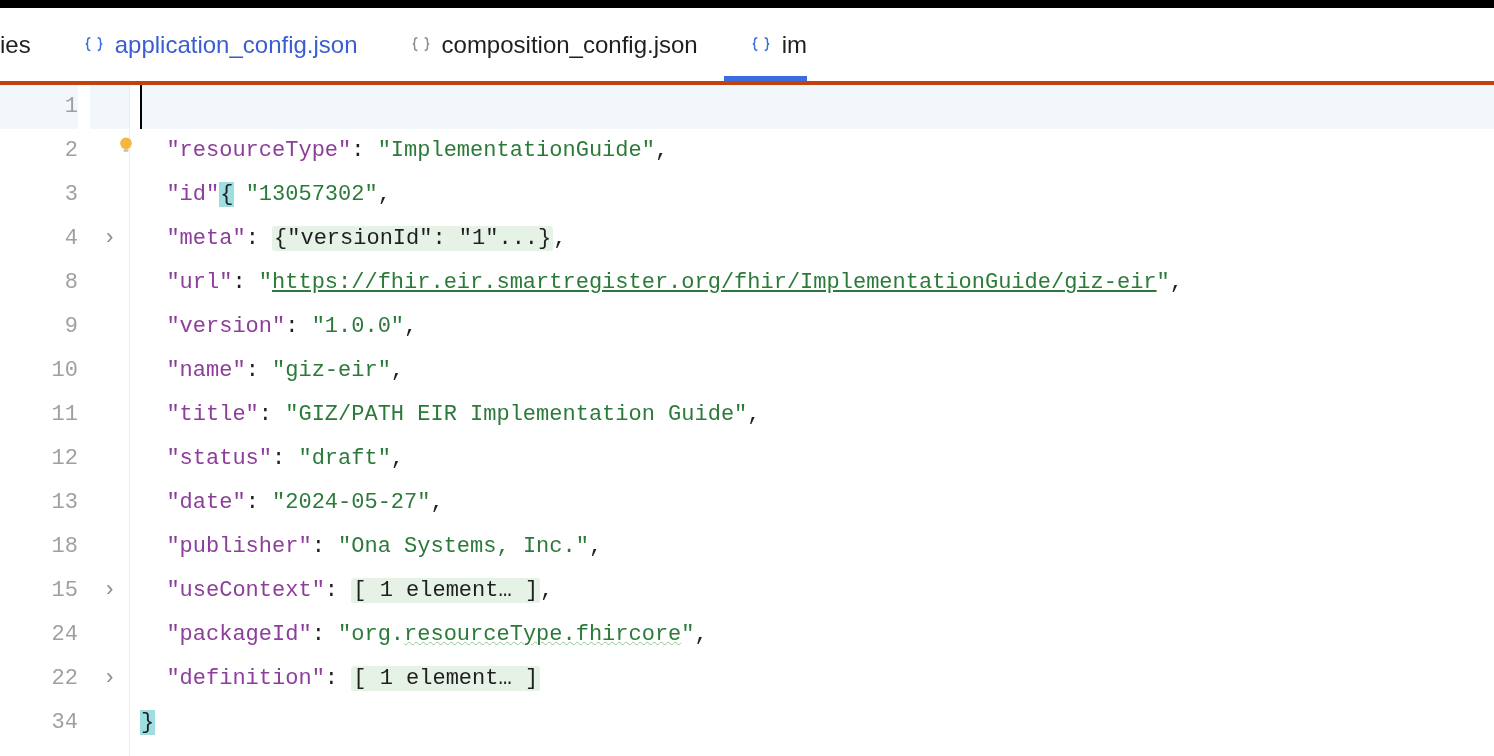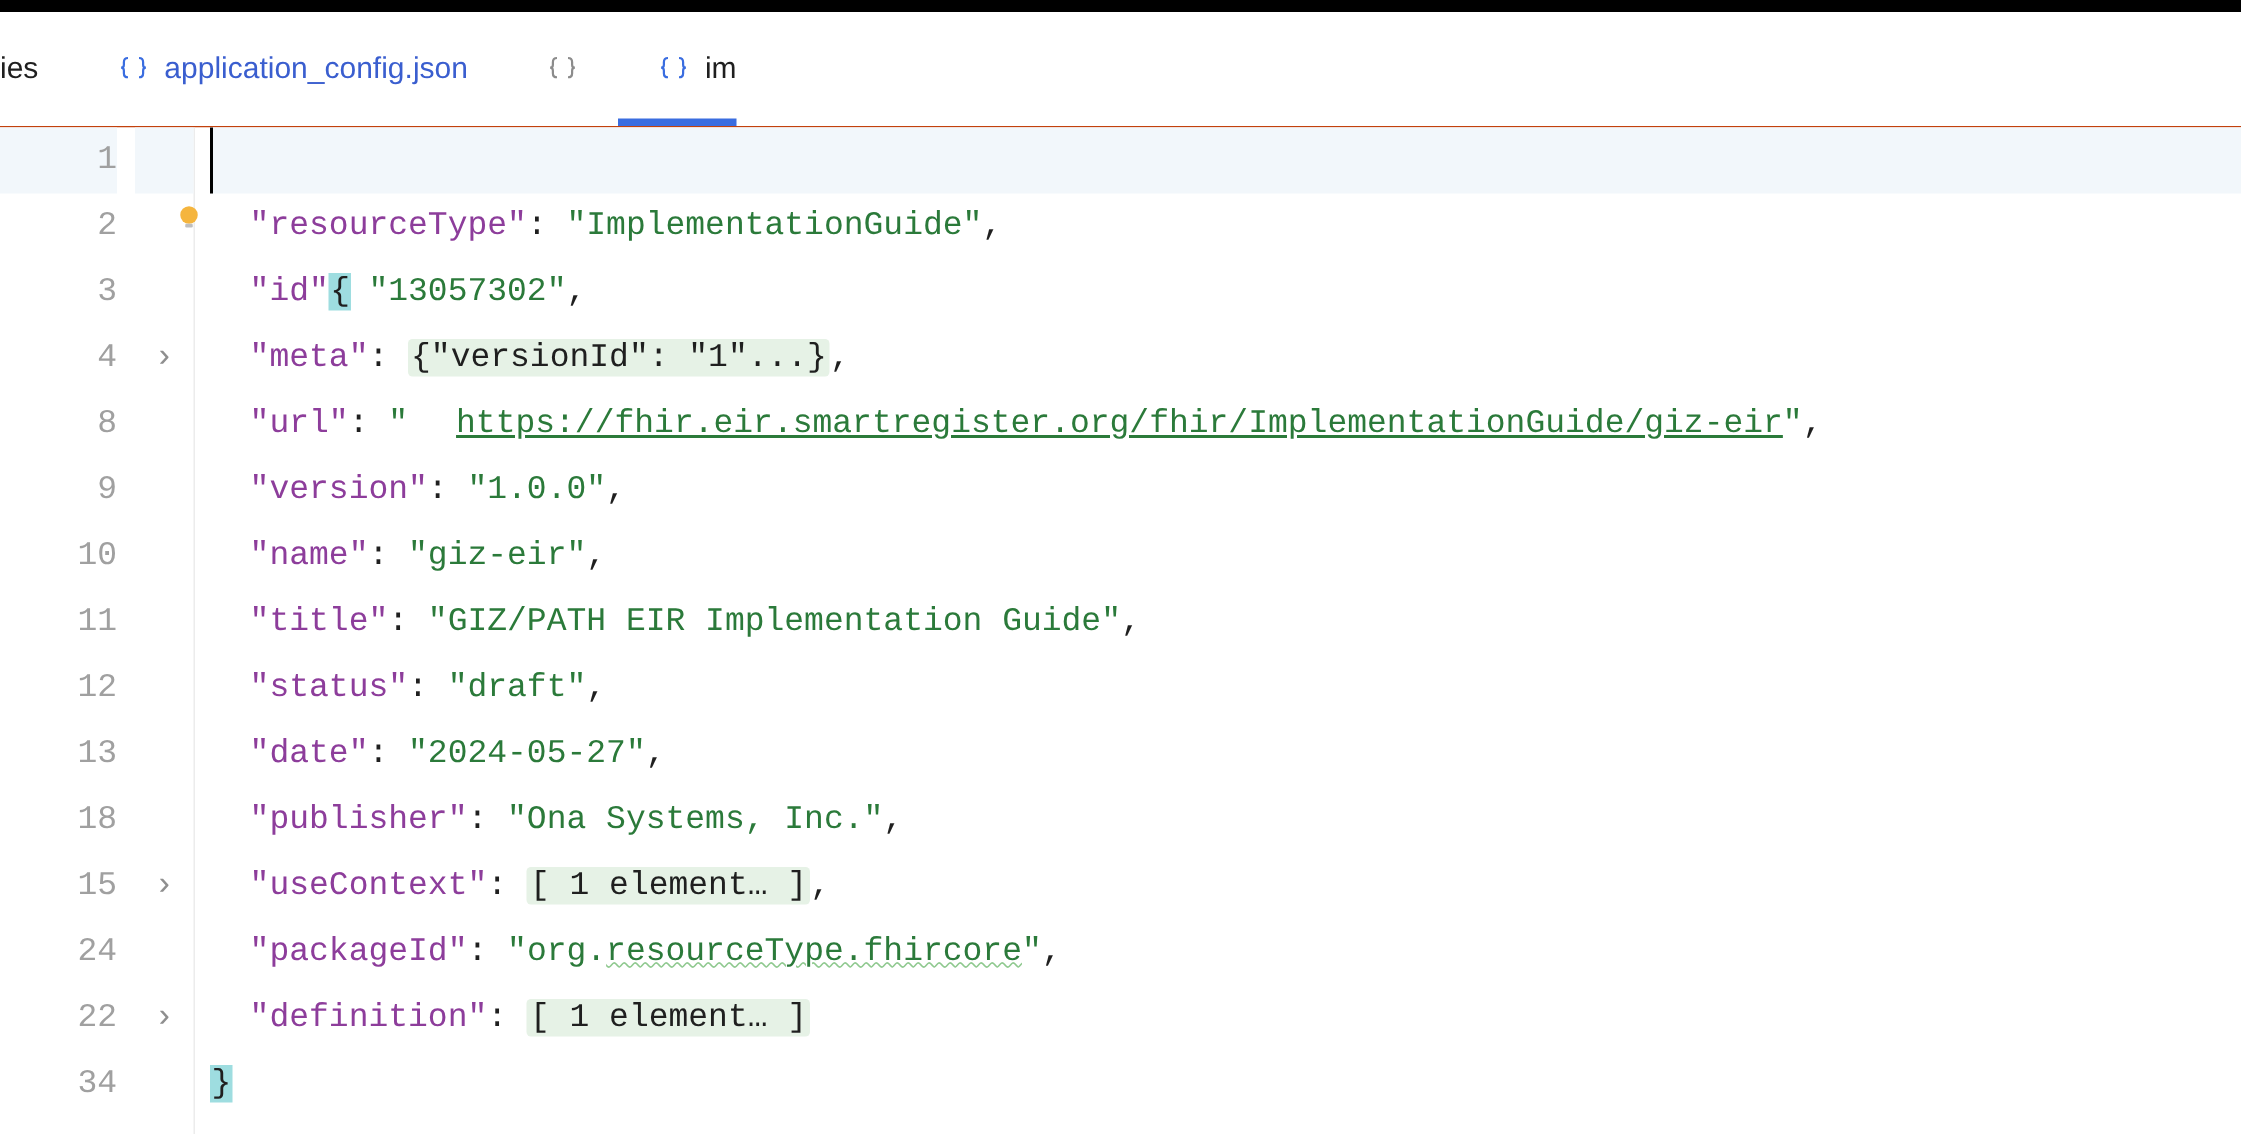--- a/index.html
+++ b/index.html
@@ -17,23 +17,23 @@
       height: 8px;
       background: #000;
       width: 100%;
     }
 
     .tabs {
       display: flex;
       align-items: center;
       height: 77px;
       background: #ffffff;
-      border-bottom: 1px solid #c2410c;
+      border-bottom: 4px solid #c2410c;
       font-family: -apple-system, "SF Pro Text", "Segoe UI", Arial, sans-serif;
-      font-size: 20px;
+      font-size: 24px;
       overflow: hidden;
       white-space: nowrap;
     }
     .tab {
       display: flex;
       align-items: center;
       height: 100%;
       padding: 0 26px;
       gap: 10px;
       color: #1f1f1f;
@@ -123,21 +123,21 @@
     }
     .cursor-mark {
       position: absolute;
       left: 0px;
       top: 0;
       width: 2px;
       height: 44px;
       background: #000;
     }
 
-    .url-text { text-decoration: underline; margin-left: 32px; }
+    .url-text { text-decoration: underline; }
     .wavy-underline {
       text-decoration-line: underline;
       text-decoration-style: wavy;
       text-decoration-color: #8fc98f;
       text-decoration-thickness: 1px;
     }
 
     .bulb {
       position: absolute;
       left: -14px;
@@ -163,20 +163,21 @@
         </svg>
     </span>
     <span>application_config.json</span>
   </div>
   <div class="tab">
     <span class="icon icon-json-grey">
       <svg viewBox="0 0 24 24">
           <path d="M8 4c-2 0-3 1-3 3v2c0 1.5-1 2-2 2 1 0 2 .5 2 2v2c0 2 1 3 3 3M16 4c2 0 3 1 3 3v2c0 1.5 1 2 2 2-1 0-2 .5-2 2v2c0 2-1 3-3 3"></path>
         </svg>
     </span>
+    <span>composition_config.json</span>
   </div>
   <div class="tab active-tab">
     <span class="icon icon-json">
       <svg viewBox="0 0 24 24">
           <path d="M8 4c-2 0-3 1-3 3v2c0 1.5-1 2-2 2 1 0 2 .5 2 2v2c0 2 1 3 3 3M16 4c2 0 3 1 3 3v2c0 1.5 1 2 2 2-1 0-2 .5-2 2v2c0 2-1 3-3 3"></path>
         </svg>
     </span>
     <span>im</span>
   </div>
 </div>

